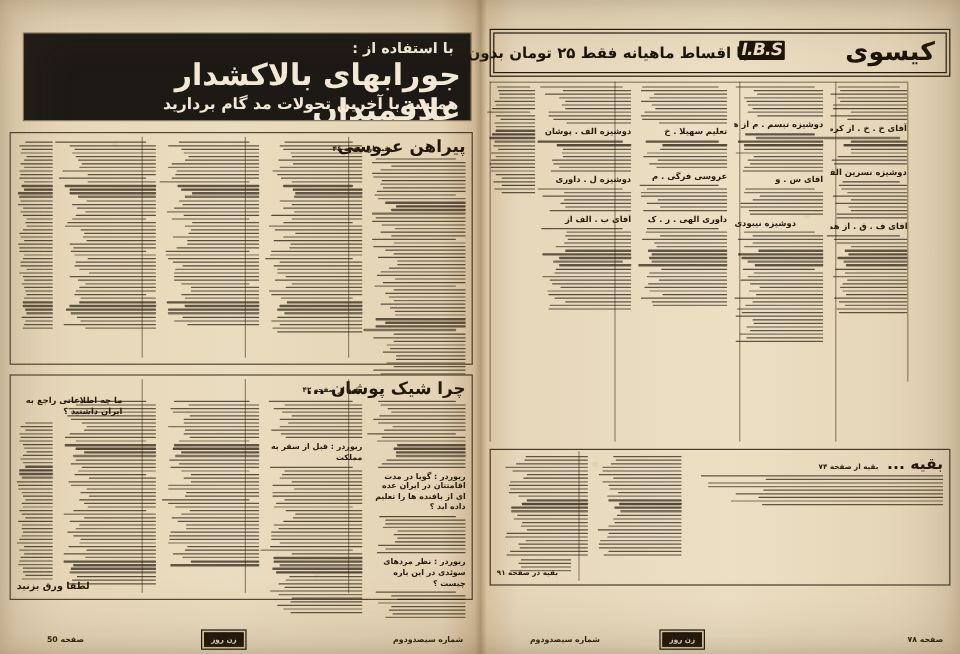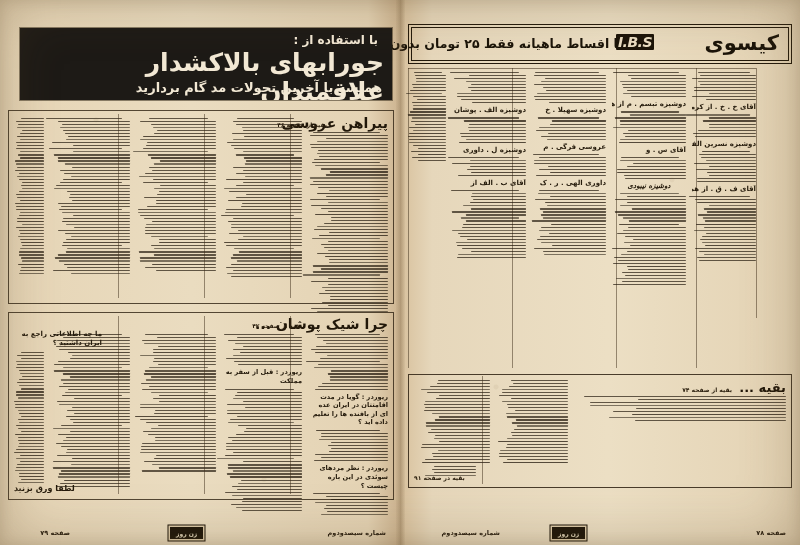--- a/index.html
+++ b/index.html
@@ -166,21 +166,21 @@
         <i style="width: 91.0461%;"></i>
         <div class="sub" style="margin: 3px 0px; text-align: right; overflow: hidden; text-overflow: clip;">آقای س . و</div>
         <i style="width: 77.3773%; margin-right: 10%;"></i>
         <i style="width: 89.2853%;"></i>
         <i style="width: 72.0101%;"></i>
         <i style="width: 79.9282%;"></i>
         <i style="width: 93.7544%;"></i>
         <i style="width: 93.4572%;"></i>
         <i style="width: 84.0986%;"></i>
         <i style="width: 82.2804%;"></i>
-        <div class="sub" style="margin: 3px 0px; text-align: center; overflow: hidden; text-overflow: clip; font-style: italic;">دوشیزه نیبودی</div>
+        <div class="sub" style="margin: 3px 0px; text-align: left; overflow: hidden; text-overflow: clip;">دوشیزه نیبودی</div>
         <i style="width: 79.1098%; margin-right: 10%;"></i>
         <i style="width: 80.1867%;"></i>
         <i style="width: 95.6176%;"></i>
         <i style="width: 79.9168%;"></i>
         <i style="width: 88.6522%;"></i>
         <i style="width: 73.648%;"></i>
         <i style="width: 96.5186%;"></i>
         <i style="width: 91.2392%;"></i>
         <i style="width: 84.5578%;"></i>
         <i style="width: 76.8766%;"></i>
@@ -211,21 +211,21 @@
         <i style="width: 97.6234%;"></i>
         <i style="width: 82.9076%;"></i>
         <i style="width: 88.3608%;"></i>
         <i style="width: 96.8821%;"></i>
         <i style="width: 84.9444%;"></i>
         <i style="width: 81.4543%;"></i>
         <i style="width: 92.8344%;"></i>
         <i style="width: 97.1613%;"></i>
         <i style="width: 96.4774%;"></i>
         <i style="width: 77.0504%;"></i>
-        <div class="sub" style="margin: 3px 0px; text-align: right; overflow: hidden; text-overflow: clip;">دوشیزه سهیلا . خ</div>
+        <div class="sub" style="margin: 3px 0px; text-align: right; overflow: hidden; text-overflow: clip;">تعلیم سهیلا . خ</div>
         <i style="width: 81.5389%; margin-right: 10%;"></i>
         <i style="width: 73.3813%;"></i>
         <i style="width: 75.8146%;"></i>
         <i style="width: 90.5239%;"></i>
         <i style="width: 94.8327%;"></i>
         <i style="width: 78.5944%;"></i>
         <i style="width: 87.4686%;"></i>
         <i style="width: 79.9923%;"></i>
         <div class="sub" style="margin: 3px 0px; text-align: right; overflow: hidden; text-overflow: clip;">عروسی فرگی . م</div>
         <i style="width: 88.8349%; margin-right: 10%;"></i>
@@ -978,21 +978,21 @@
         <i style="width: 95.929%;"></i>
         <i style="width: 84.4488%;"></i>
         <i style="width: 83.394%;"></i>
         <i style="width: 77.8652%;"></i>
         <i style="width: 85.5517%;"></i>
       </div>
     <div class="rule-v" style="left:118px;top:316px;height:178px;"></div>
     <div class="rule-v" style="left:204px;top:316px;height:178px;"></div>
     <div class="rule-v" style="left:290px;top:316px;height:178px;"></div>
 
-    <div class="foot" style="right:330px;">صفحه ۷۹</div>
+    <div class="foot" style="right:330px;">صفحه 50</div>
     <div class="foot" style="right:14px;">شماره سیصدودوم</div>
     <div class="logo" style="left:170px;">زن روز</div>
   <div class="sub" style="position: absolute; left: 14px; top: 484px; font-size: 8px;">لطفا ورق بزنید</div>
     </div>
 
   <div class="grain"></div>
   <div class="vignette"></div>
   <div class="gutter"></div>
 </div>
 

